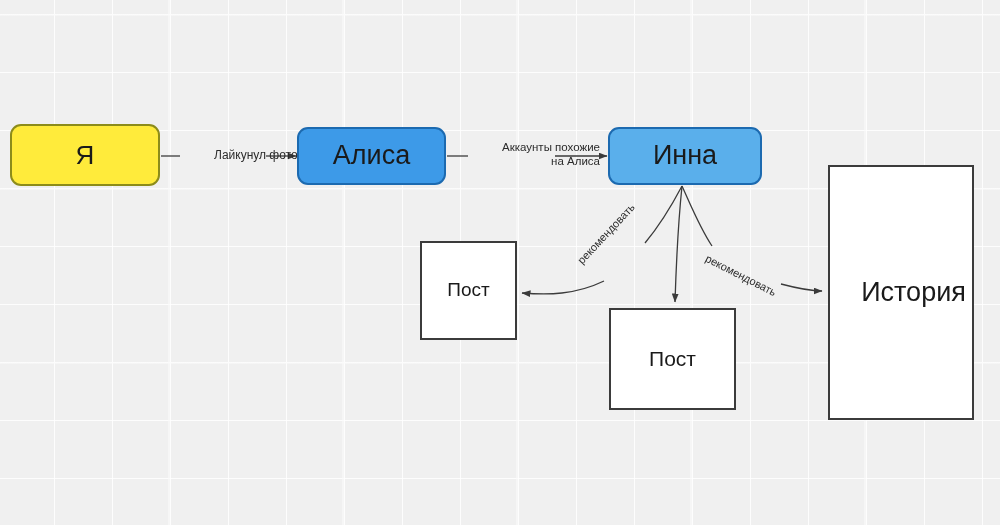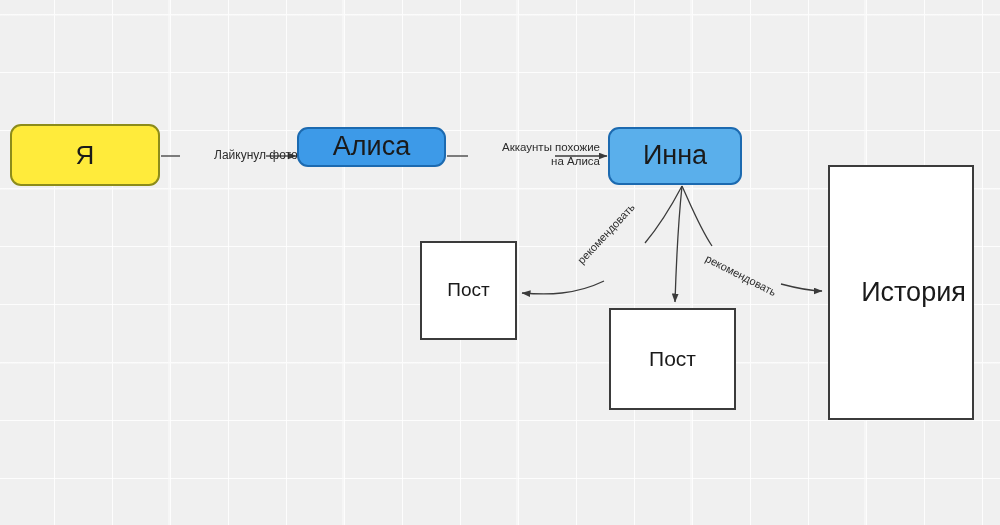--- a/index.html
+++ b/index.html
@@ -69,31 +69,31 @@
     background: #ffeb3b;
     border: 2px solid #8c8c1a;
     border-radius: 11px;
     font-size: 26px;
   }
 
   .node-alisa {
     left: 297px;
     top: 127px;
     width: 149px;
-    height: 40px;
+    height: 58px;
     background: #3d9ae8;
     border: 2px solid #1c6ab0;
     border-radius: 11px;
     font-size: 27px;
   }
 
   .node-inna {
     left: 608px;
     top: 127px;
-    width: 134px;
+    width: 154px;
     height: 58px;
     background: #5aafeb;
     border: 2px solid #1c6ab0;
     border-radius: 11px;
     font-size: 27px;
   }
 
   .node-post-left {
     left: 420px;
     top: 241px;

